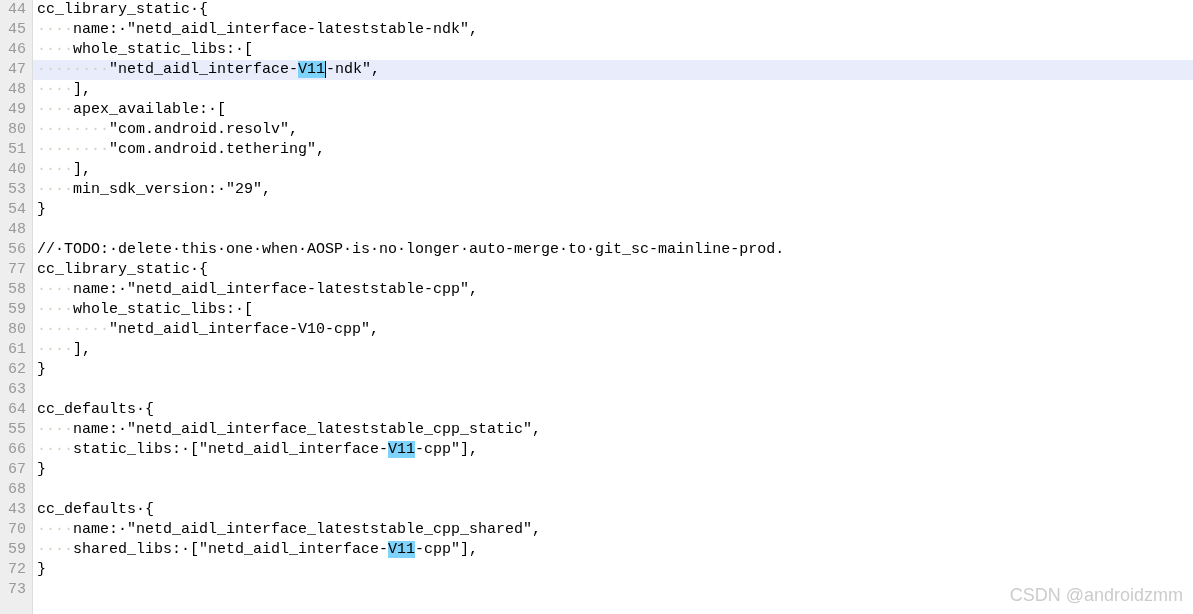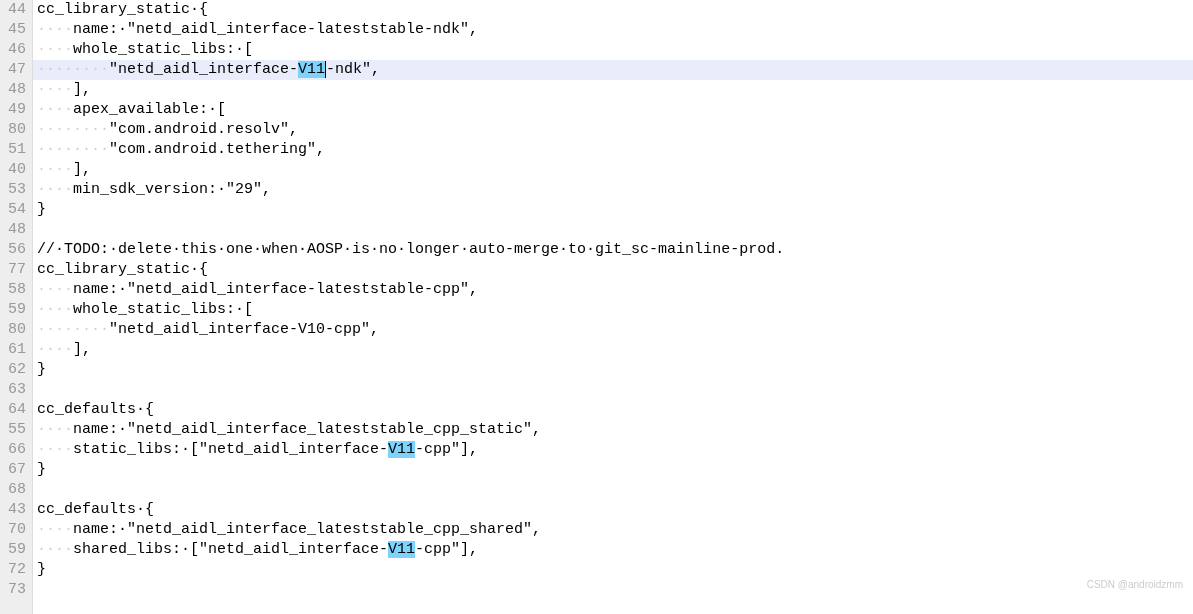--- a/index.html
+++ b/index.html
@@ -5,21 +5,21 @@
   html,body{margin:0;padding:0;width:1193px;height:614px;background:#fff;font-family:Consolas,"Courier New",monospace;font-size:15px;overflow:hidden;position:relative}
   .editor{display:flex;height:100%;border-bottom:5px solid #ec4899}
   .gutter{background:#eee;color:#999;text-align:right;padding:0 6px 0 4px;user-select:none;border-right:1px solid #ddd;line-height:20px}
   .code{flex:1;background:#fff;line-height:20px;white-space:pre;overflow:hidden}
   .line{height:20px;position:relative;padding-left:4px}
   .line.hl{background:#e8ecfb}
   .dots{color:#d6d0c4}
   .txt{color:#000}
   .hlgreen{background:#7dd3fc}
   .caret{border-right:1px solid #000}
-  .watermark{position:absolute;right:10px;bottom:24px;color:#ccc;font-family:Arial,sans-serif;font-size:10px}
+  .watermark{position:absolute;right:10px;bottom:8px;color:#ccc;font-family:Arial,sans-serif;font-size:18px}
 </style>
 </head>
 <body>
 
 <div class="editor">
   <div class="gutter" id="gutter">
       <div class="line">44</div>
       <div class="line">45</div>
       <div class="line">46</div>
       <div class="line">47</div>

